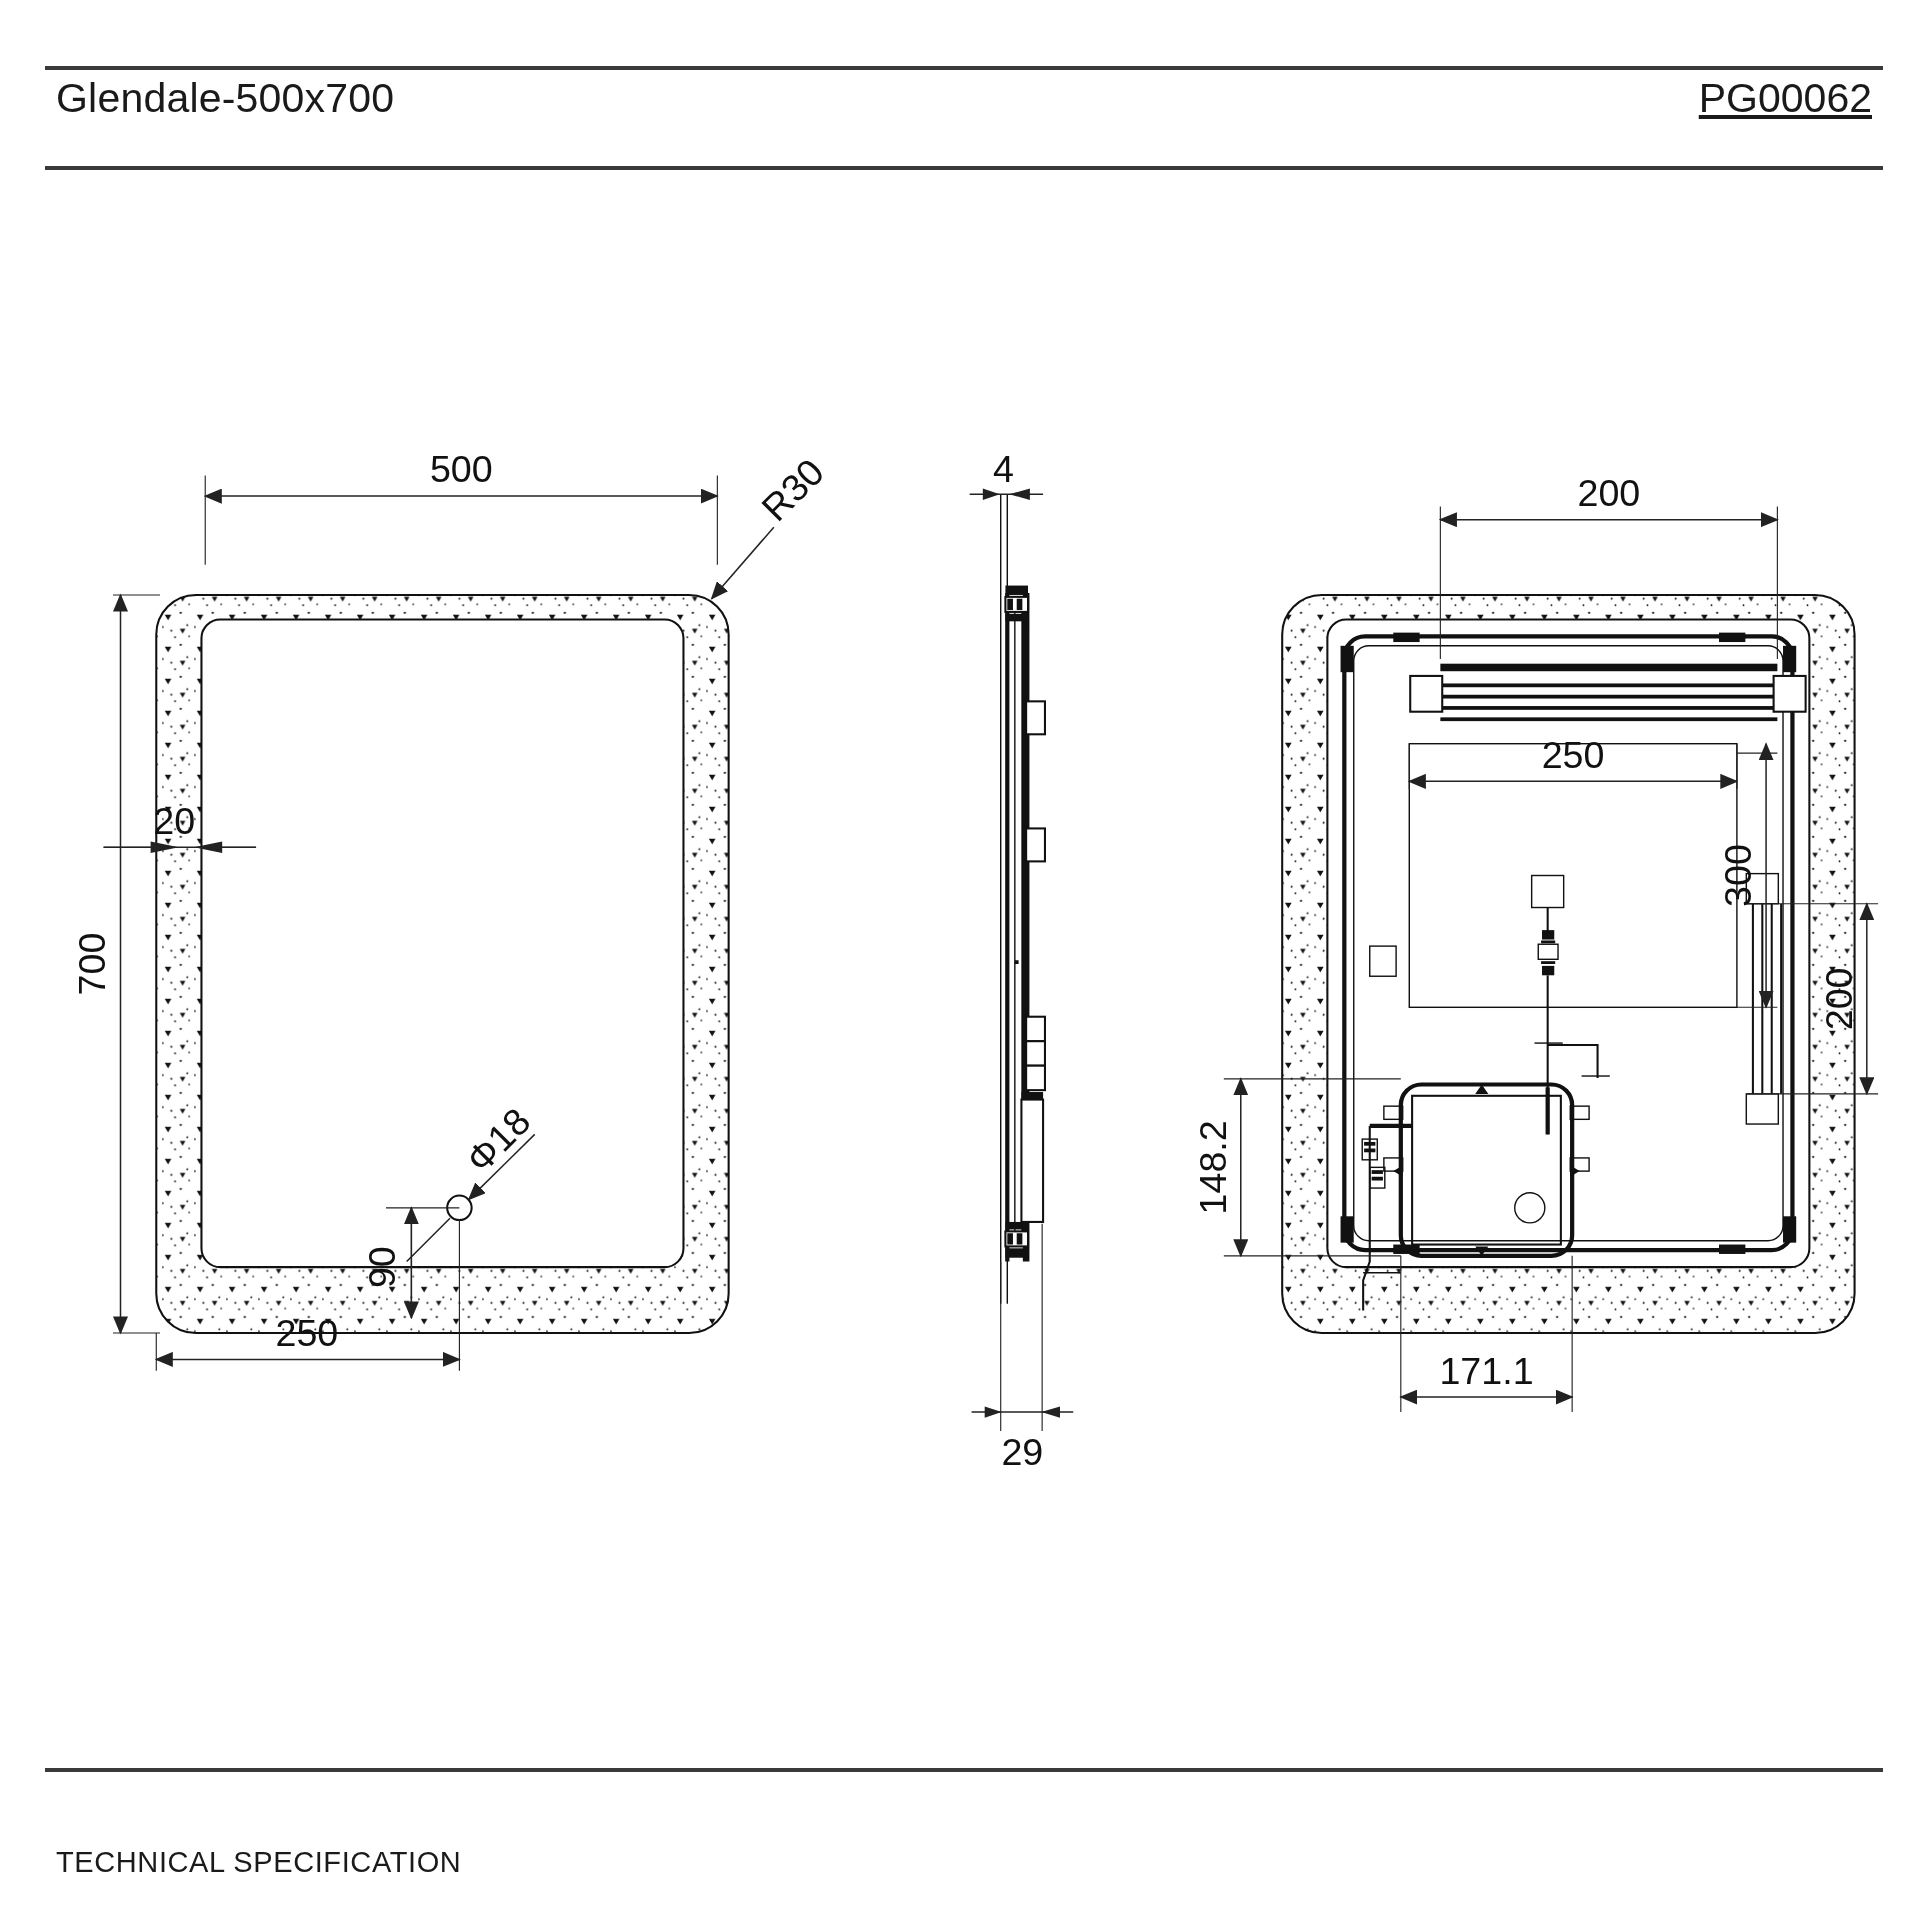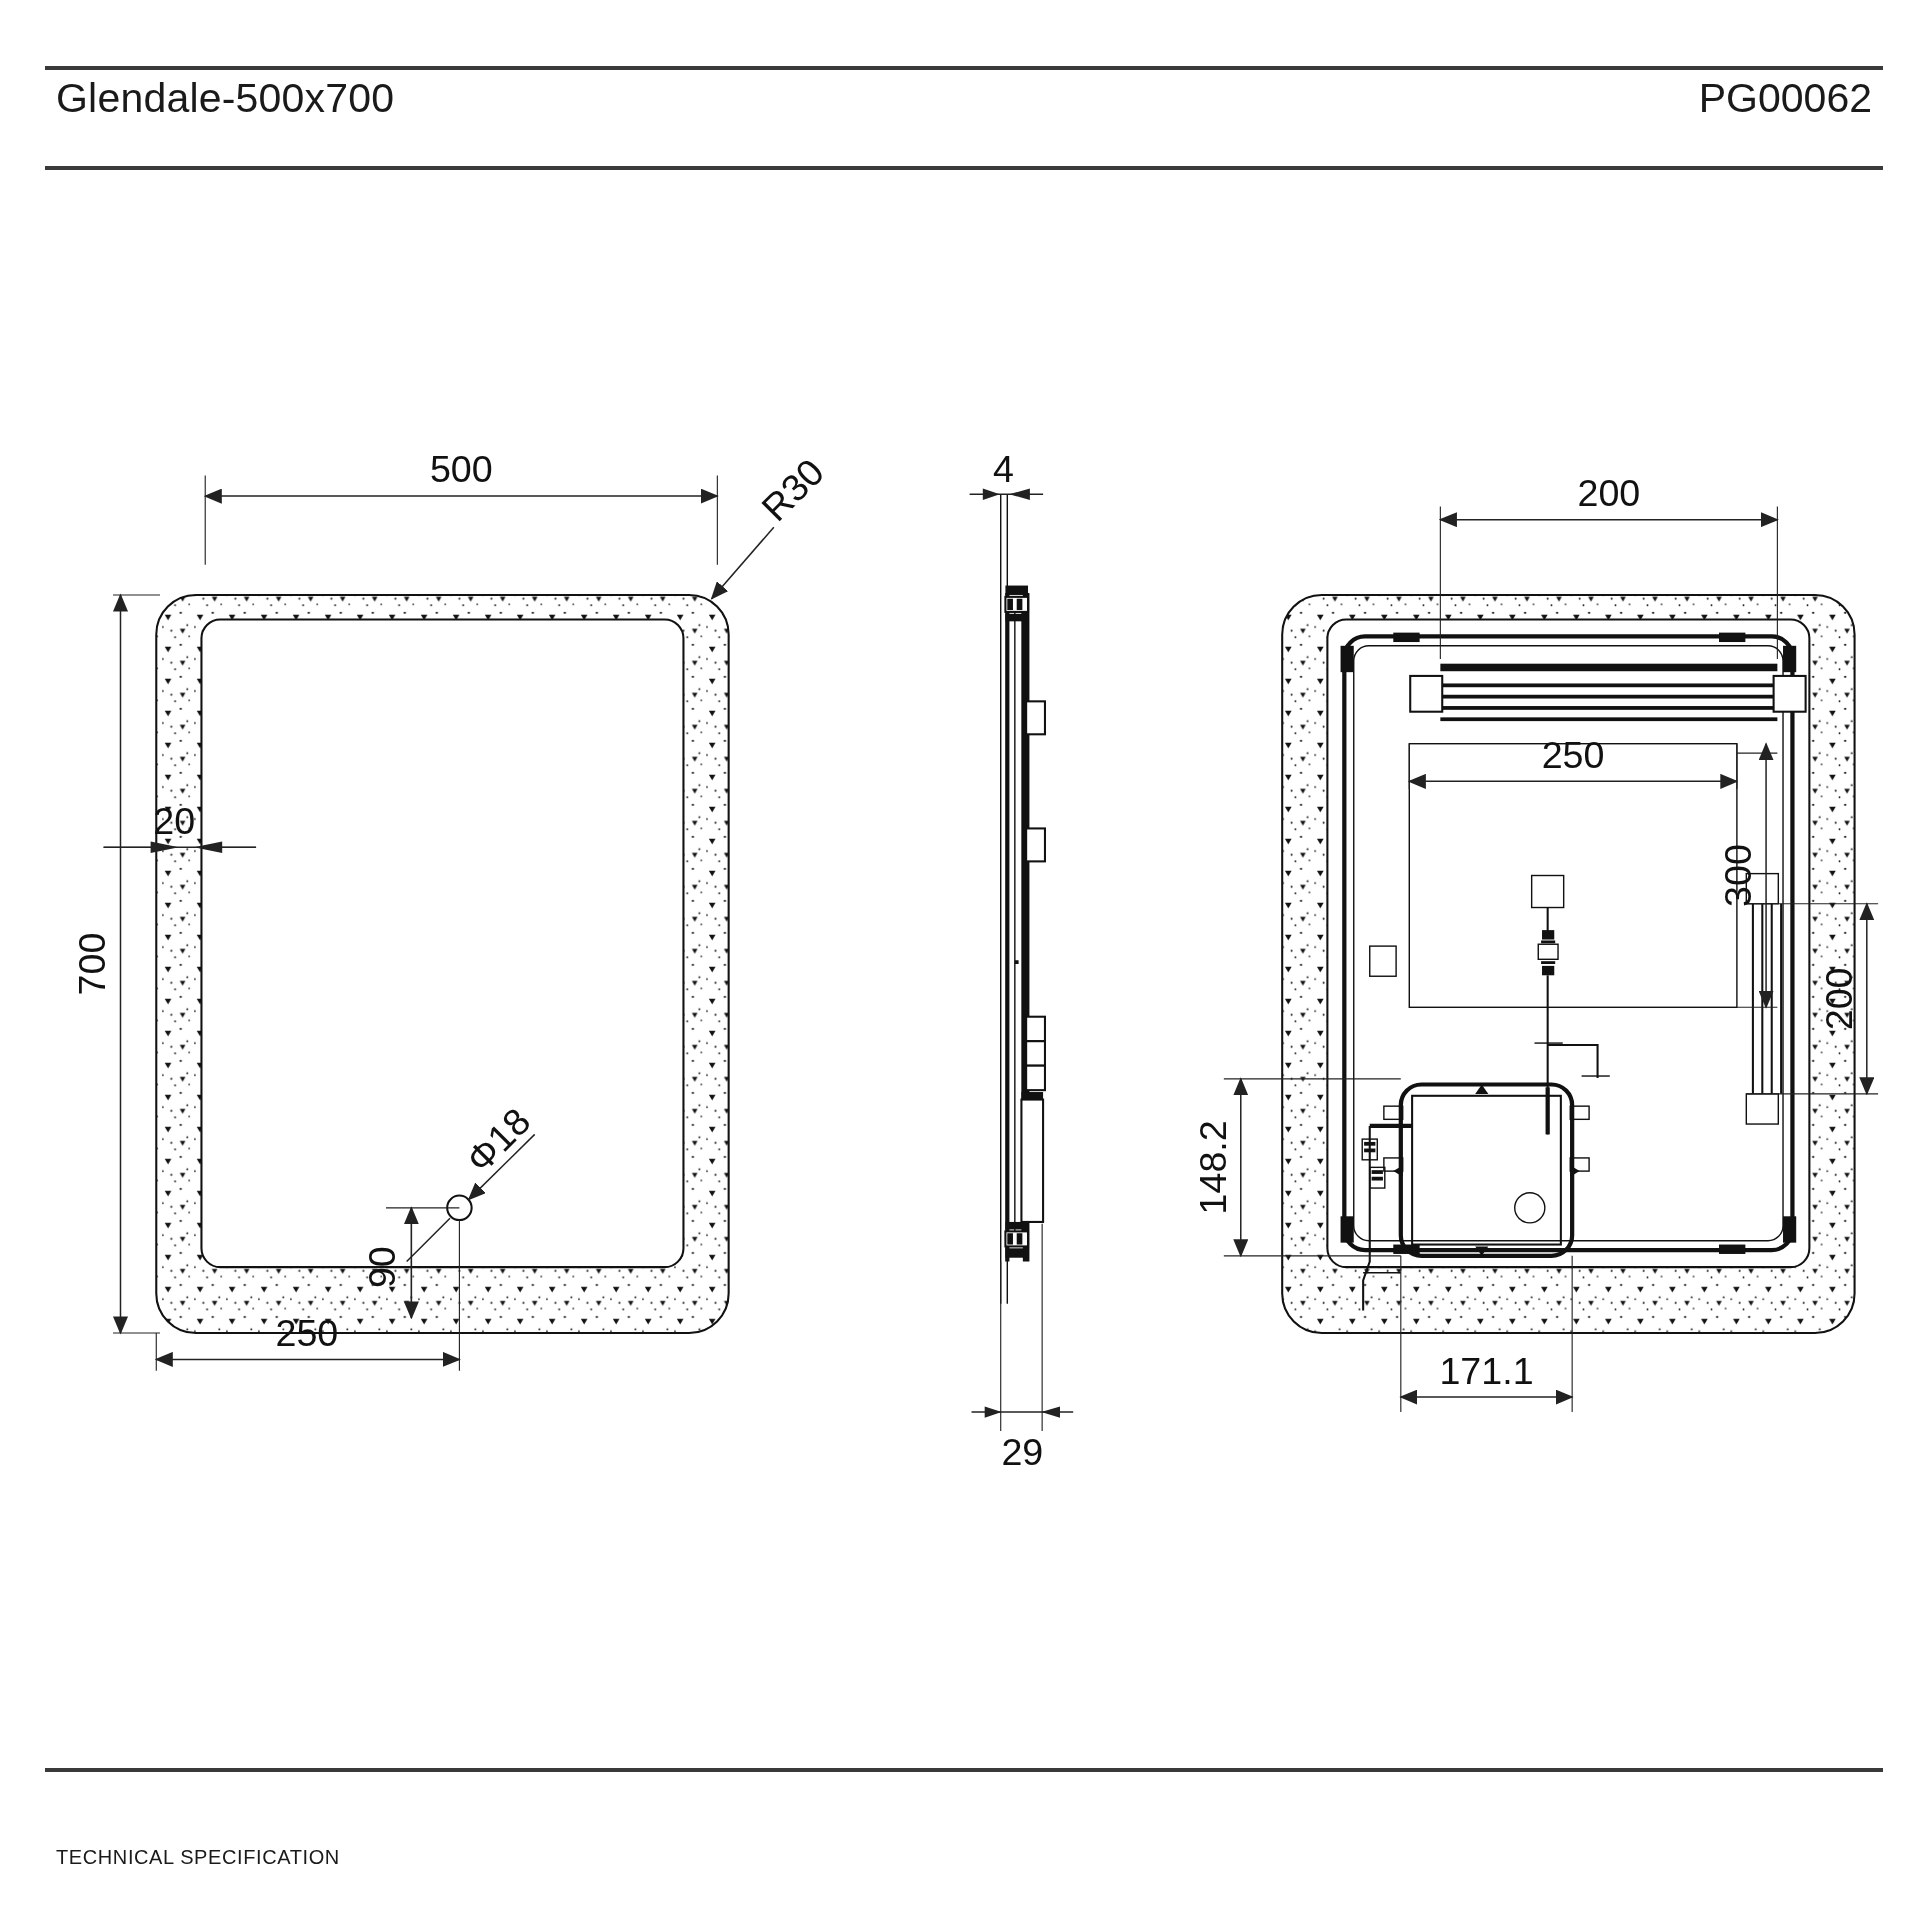--- a/index.html
+++ b/index.html
@@ -41,26 +41,27 @@
     font-weight: 400;
     white-space: nowrap;
   }
   #code-text {
     position: absolute;
     right: 56px;
     top: 75px;
     font-size: 41px;
     font-weight: 400;
     white-space: nowrap;
+    text-decoration: underline;
   }
   #footer-left {
     position: absolute;
     left: 56px;
     top: 1846px;
-    font-size: 20px;
+    font-size: 29px;
     letter-spacing: 0.6px;
     white-space: nowrap;
   }
   #footer-right {
     position: absolute;
     right: 43px;
     top: 1846px;
     font-size: 24.5px;
     white-space: nowrap;
   }

